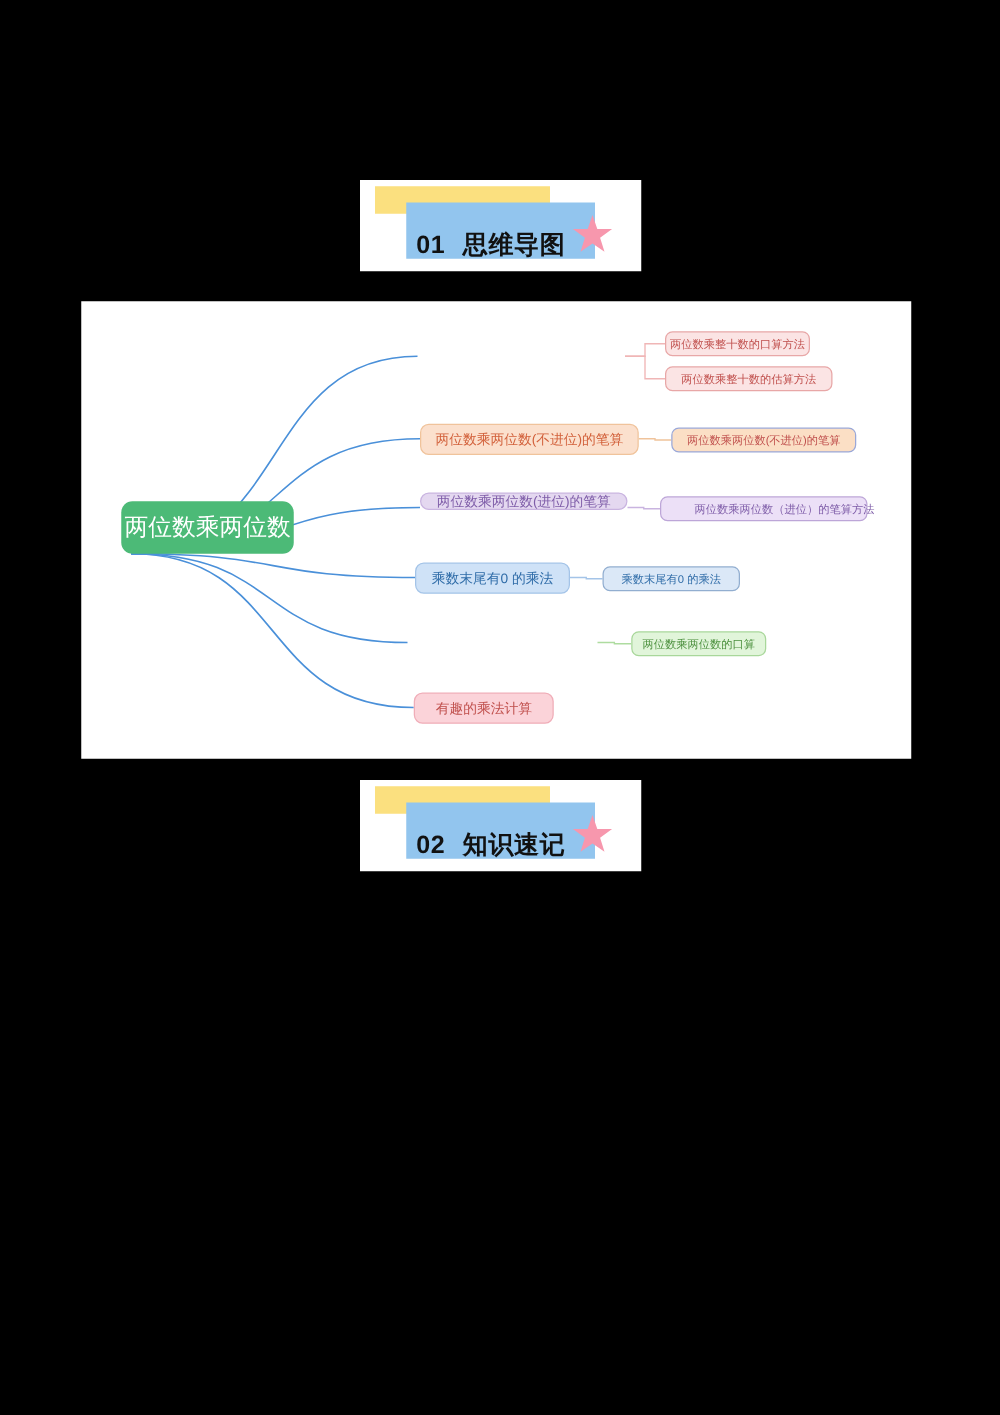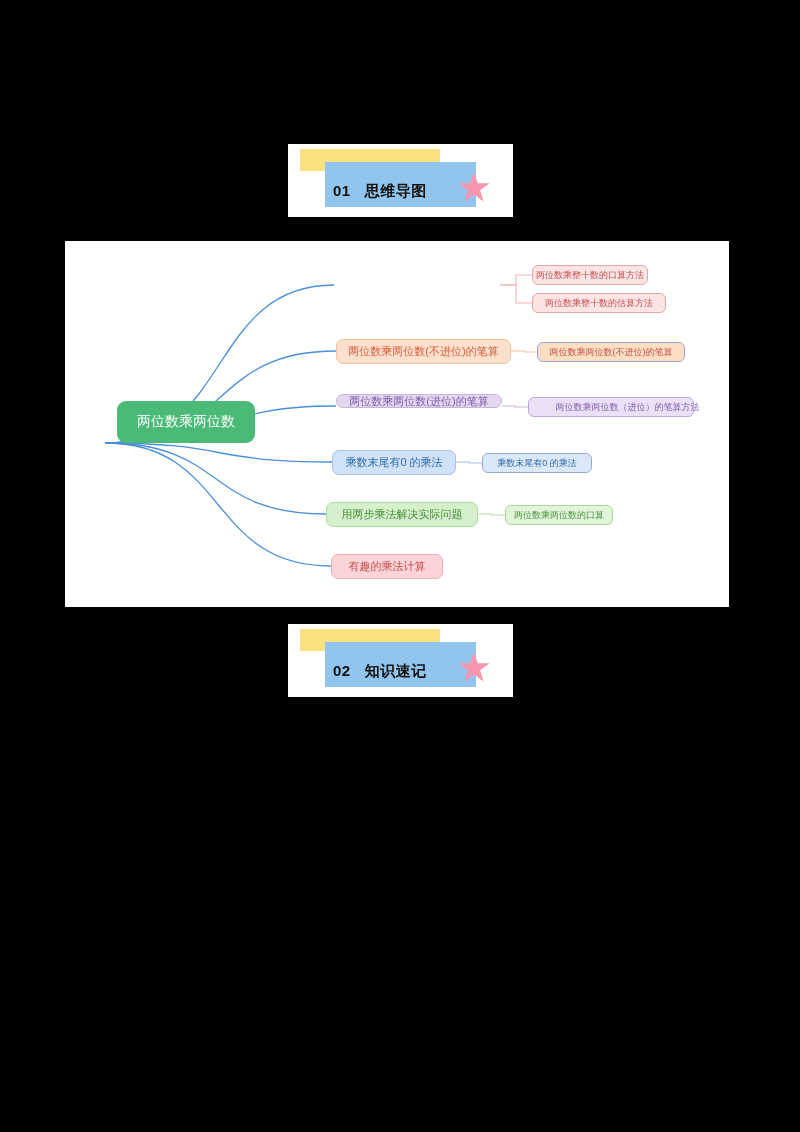--- a/index.html
+++ b/index.html
@@ -39,21 +39,21 @@
     left: 37px;
     top: 18px;
     width: 151px;
     height: 45px;
     background: #92c5ee;
   }
   .banner-text {
     position: absolute;
     left: 45px;
     top: 38px;
-    font-size: 15px;
+    font-size: 20px;
     font-weight: bold;
     color: #111111;
     letter-spacing: 0.5px;
     white-space: nowrap;
     z-index: 3;
   }
   .banner-num {
     font-family: "Liberation Sans", sans-serif;
     margin-right: 14px;
   }
@@ -89,26 +89,25 @@
     position: absolute;
     box-sizing: border-box;
     border-radius: 7px;
     white-space: nowrap;
     display: flex;
     align-items: center;
     justify-content: center;
     z-index: 4;
   }
   .node-root {
-    font-size: 14px;
+    font-size: 19px;
     color: #ffffff;
     background: #4cba77;
     border-radius: 9px;
     padding: 0 12px;
-    margin-left: 20px;
   }
   .node-l1 {
     font-size: 11px;
     padding: 0 9px;
   }
   .node-l2 {
     font-size: 9px;
     padding: 0 7px;
     border-radius: 6px;
   }
@@ -151,23 +150,20 @@
 
   <div class="node node-l1" style="left: 271px; top: 98px; width: 175px; height: 25px; background: rgb(251, 224, 205); border: 1px solid rgb(240, 195, 155); color: rgb(210, 96, 58);">
     <span>两位数乘两位数(不进位)的笔算</span>
   </div>
   <div class="node node-l1" style="left: 271px; top: 153px; width: 166px; height: 14px; background: rgb(228, 216, 240); border: 1px solid rgb(201, 180, 224); color: rgb(126, 92, 168);">
     <span>两位数乘两位数(进位)的笔算</span>
   </div>
   <div class="node node-l1" style="left: 267px; top: 209px; width: 124px; height: 25px; background: rgb(207, 226, 247); border: 1px solid rgb(164, 196, 232); color: rgb(47, 108, 168);">
     <span>乘数末尾有0 的乘法</span>
   </div>
-  <div class="node node-l1" style="left: 261px; top: 261px; width: 152px; height: 25px; background: rgb(214, 240, 205); border: 1px solid rgb(174, 220, 160); color: rgb(74, 143, 60);">
-    <span>用两步乘法解决实际问题</span>
-  </div>
   <div class="node node-l1" style="left: 266px; top: 313px; width: 112px; height: 25px; background: rgb(251, 211, 217); border: 1px solid rgb(240, 173, 184); color: rgb(192, 80, 77);">
     <span>有趣的乘法计算</span>
   </div>
 
   <div class="node node-l2" style="left: 467px; top: 24px; width: 116px; height: 20px; background: rgb(251, 228, 228); border: 1px solid rgb(232, 167, 167); color: rgb(192, 80, 77);">
     <span>两位数乘整十数的口算方法</span>
   </div>
   <div class="node node-l2" style="left: 467px; top: 52px; width: 134px; height: 20px; background: rgb(251, 228, 228); border: 1px solid rgb(232, 167, 167); color: rgb(192, 80, 77);">
     <span>两位数乘整十数的估算方法</span>
   </div>

